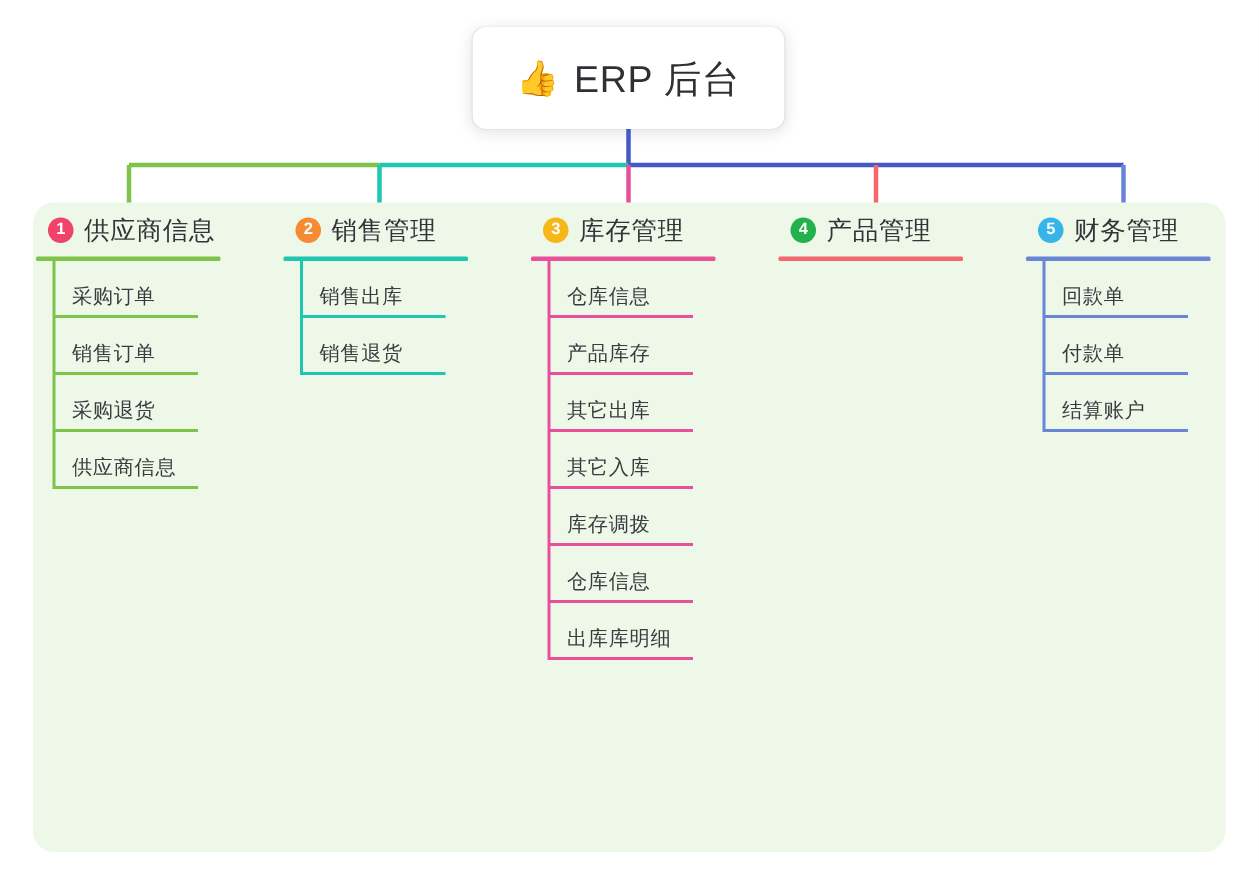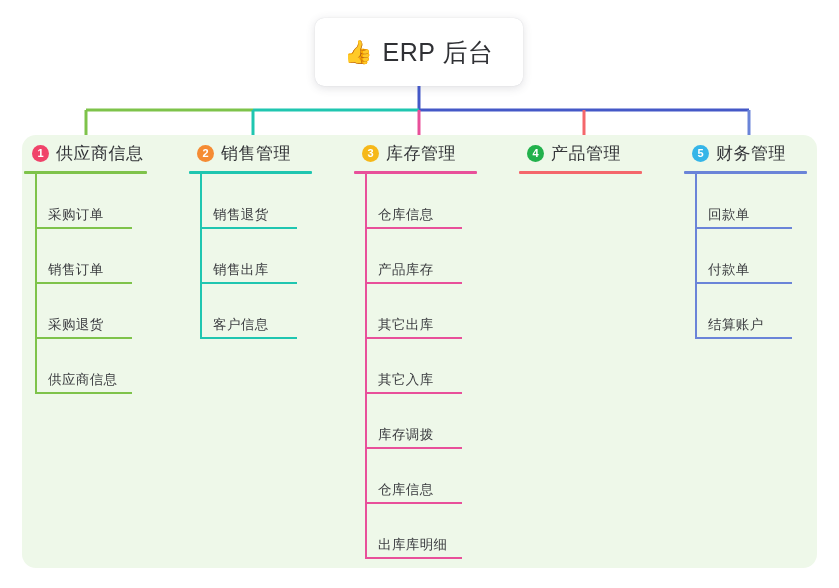--- a/index.html
+++ b/index.html
@@ -108,21 +108,21 @@
   }
   .items-spine {
     position: absolute;
     left: 11px;
     top: 0;
     bottom: 0;
     width: 2px;
   }
   .item {
     position: relative;
-    height: 55px;
+    height: 38px;
     box-sizing: border-box;
     display: flex;
     align-items: flex-end;
     padding-left: 12px;
   }
   .item-label {
     font-size: 13.5px;
     color: #3a3b3f;
     letter-spacing: .4px;
     padding-bottom: 5px;
@@ -189,31 +189,27 @@
     </div>
     <div class="column" style="left: 189px;">
       <div class="col-head">
         <span class="badge" style="background: rgb(245, 139, 51);">2</span>
         <span class="col-title">销售管理</span>
       </div>
       <div class="head-rule" style="background: rgb(31, 198, 176); width: 123px;"></div>
       <div class="items">
         <div class="items-spine" style="background: rgb(31, 198, 176);"></div>
         <div class="item">
+          <span class="item-label">销售出库</span>
+          <div class="item-rule" style="background: rgb(31, 198, 176); width: 96px;"></div>
+        </div>
+        <div class="item">
           <span class="item-label">销售退货</span>
           <div class="item-rule" style="background: rgb(31, 198, 176); width: 96px;"></div>
         </div>
-        <div class="item">
-          <span class="item-label">销售出库</span>
-          <div class="item-rule" style="background: rgb(31, 198, 176); width: 96px;"></div>
-        </div>
-        <div class="item">
-          <span class="item-label">客户信息</span>
-          <div class="item-rule" style="background: rgb(31, 198, 176); width: 96px;"></div>
-        </div>
       </div>
     </div>
     <div class="column" style="left: 354px;">
       <div class="col-head">
         <span class="badge" style="background: rgb(246, 184, 25);">3</span>
         <span class="col-title">库存管理</span>
       </div>
       <div class="head-rule" style="background: rgb(232, 80, 154); width: 123px;"></div>
       <div class="items">
         <div class="items-spine" style="background: rgb(232, 80, 154);"></div>

